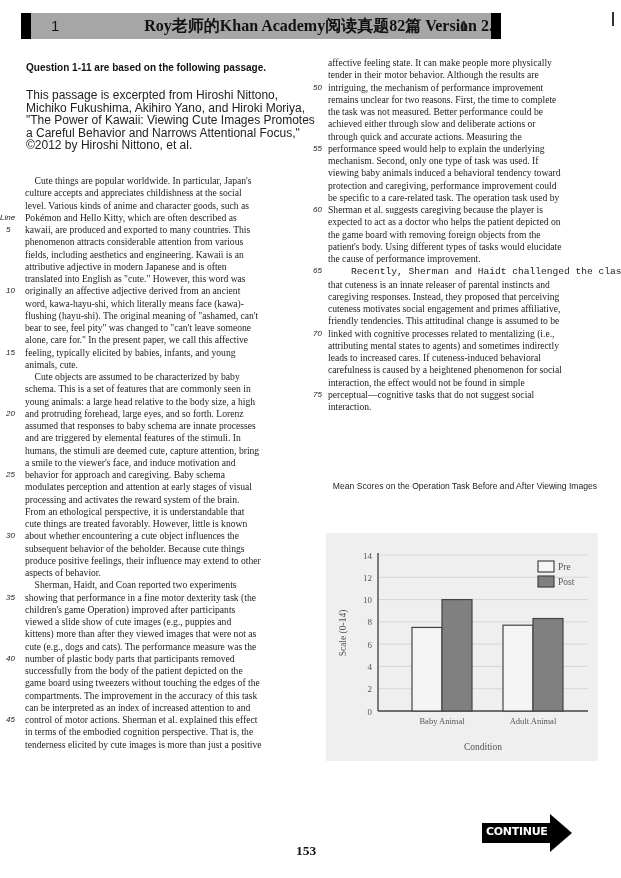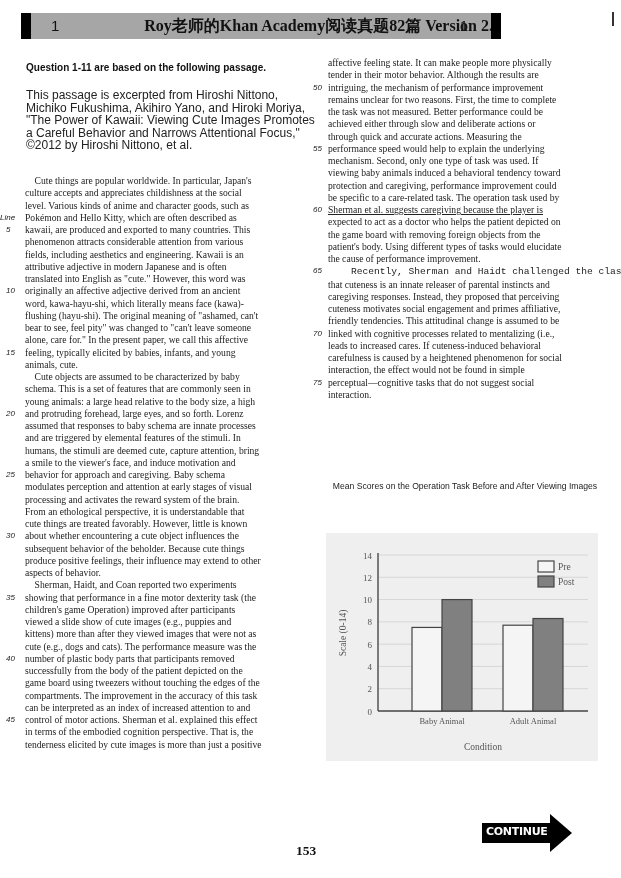--- a/index.html
+++ b/index.html
@@ -100,31 +100,32 @@
     <div class="ln"><span style="white-space: pre;">intriguing, the mechanism of performance improvement</span><span class="lnum">50</span></div>
     <div class="ln"><span style="white-space: pre;">remains unclear for two reasons. First, the time to complete</span></div>
     <div class="ln"><span style="white-space: pre;">the task was not measured. Better performance could be</span></div>
     <div class="ln"><span style="white-space: pre;">achieved either through slow and deliberate actions or</span></div>
     <div class="ln"><span style="white-space: pre;">through quick and accurate actions. Measuring the</span></div>
     <div class="ln"><span style="white-space: pre;">performance speed would help to explain the underlying</span><span class="lnum">55</span></div>
     <div class="ln"><span style="white-space: pre;">mechanism. Second, only one type of task was used. If</span></div>
     <div class="ln"><span style="white-space: pre;">viewing baby animals induced a behavioral tendency toward</span></div>
     <div class="ln"><span style="white-space: pre;">protection and caregiving, performance improvement could</span></div>
     <div class="ln"><span style="white-space: pre;">be specific to a care-related task. The operation task used by</span></div>
-    <div class="ln"><span style="white-space: pre; text-decoration: underline;">Sherman et al. suggests caregiving because the player is</span><span class="lnum">60</span></div>
+    <div class="ln"><span style="white-space: pre;">Sherman et al. suggests caregiving because the player is</span><span class="lnum">60</span></div>
     <div class="ln"><span style="white-space: pre;">expected to act as a doctor who helps the patient depicted on</span></div>
     <div class="ln"><span style="white-space: pre;">the game board with removing foreign objects from the</span></div>
     <div class="ln"><span style="white-space: pre;">patient's body. Using different types of tasks would elucidate</span></div>
     <div class="ln"><span style="white-space: pre;">the cause of performance improvement.</span></div>
     <div class="ln"><span style="white-space: pre; font-family: Liberation Mono, monospace;">    Recently, Sherman and Haidt challenged the classic view</span><span class="lnum">65</span></div>
     <div class="ln"><span style="white-space: pre;">that cuteness is an innate releaser of parental instincts and</span></div>
     <div class="ln"><span style="white-space: pre;">caregiving responses. Instead, they proposed that perceiving</span></div>
     <div class="ln"><span style="white-space: pre;">cuteness motivates social engagement and primes affiliative,</span></div>
     <div class="ln"><span style="white-space: pre;">friendly tendencies. This attitudinal change is assumed to be</span></div>
     <div class="ln"><span style="white-space: pre;">linked with cognitive processes related to mentalizing (i.e.,</span><span class="lnum">70</span></div>
+    <div class="ln"><span style="white-space: pre;">attributing mental states to agents) and sometimes indirectly</span></div>
     <div class="ln"><span style="white-space: pre;">leads to increased cares. If cuteness-induced behavioral</span></div>
     <div class="ln"><span style="white-space: pre;">carefulness is caused by a heightened phenomenon for social</span></div>
     <div class="ln"><span style="white-space: pre;">interaction, the effect would not be found in simple</span></div>
     <div class="ln"><span style="white-space: pre;">perceptual—cognitive tasks that do not suggest social</span><span class="lnum">75</span></div>
     <div class="ln"><span style="white-space: pre;">interaction.</span></div>
   </div>
 
 <div class="chart-title">Mean Scores on the Operation Task Before and After Viewing Images</div>
 <div class="chart-box">
   <svg id="chart" width="272" height="228">

